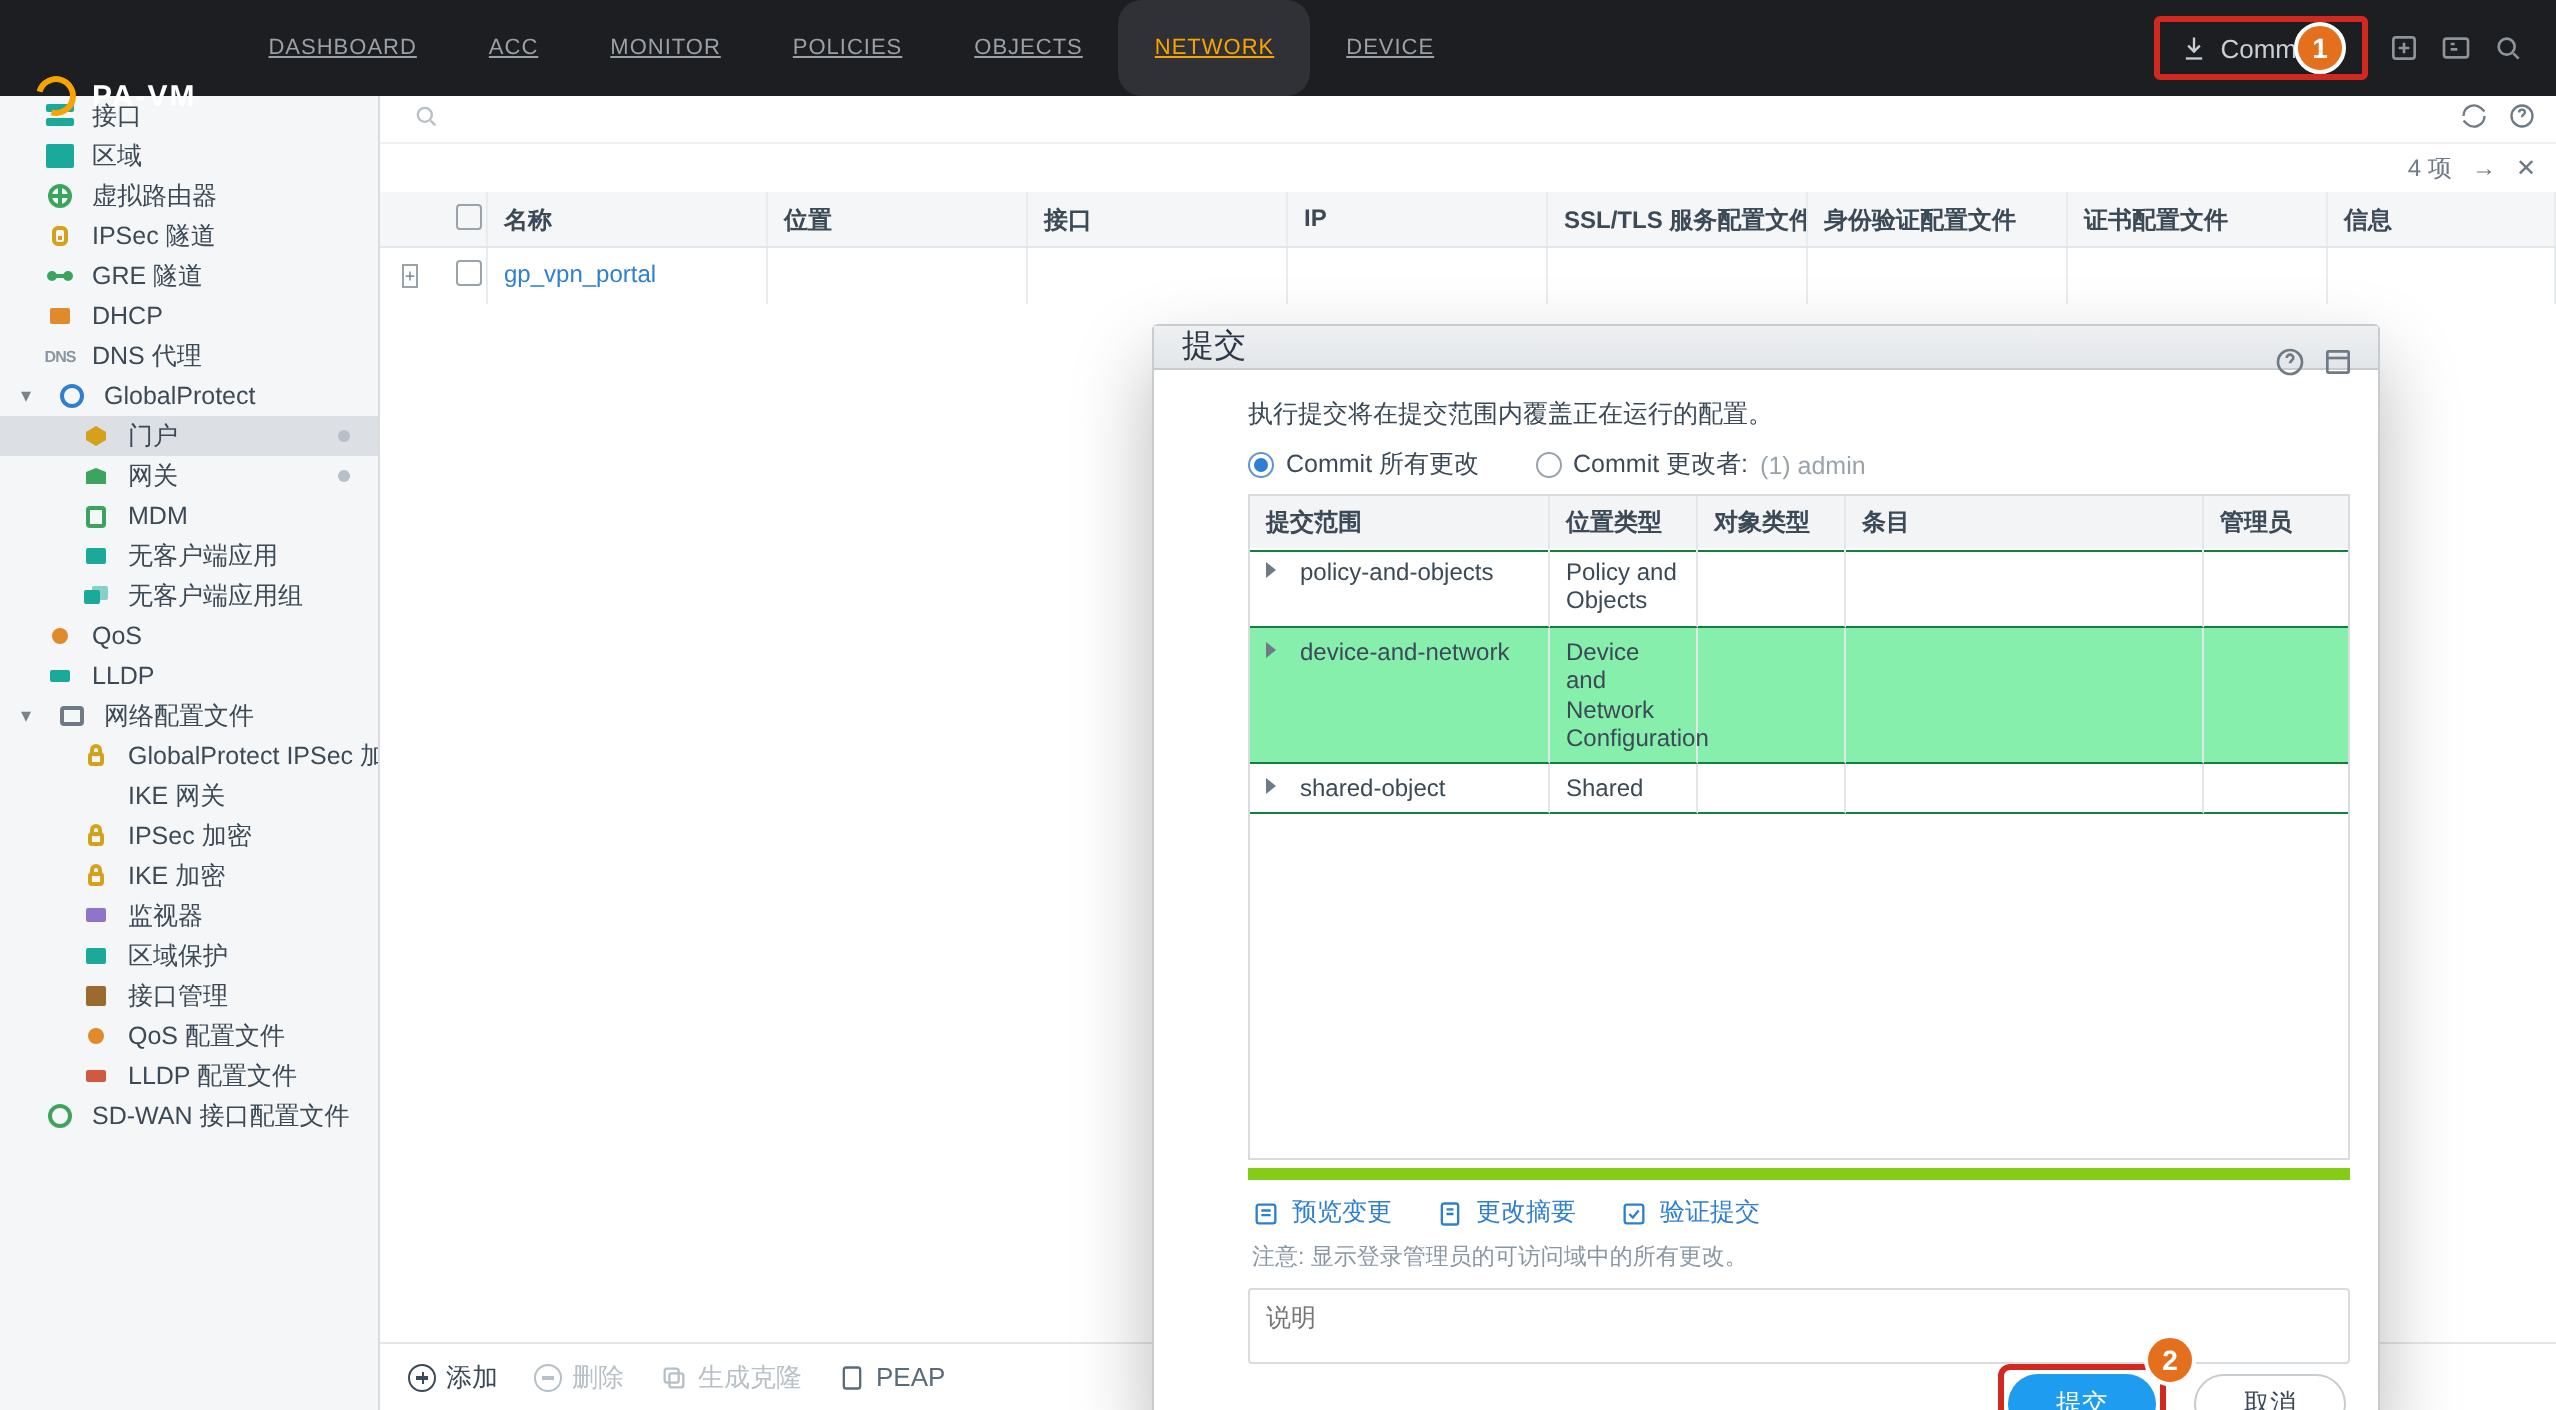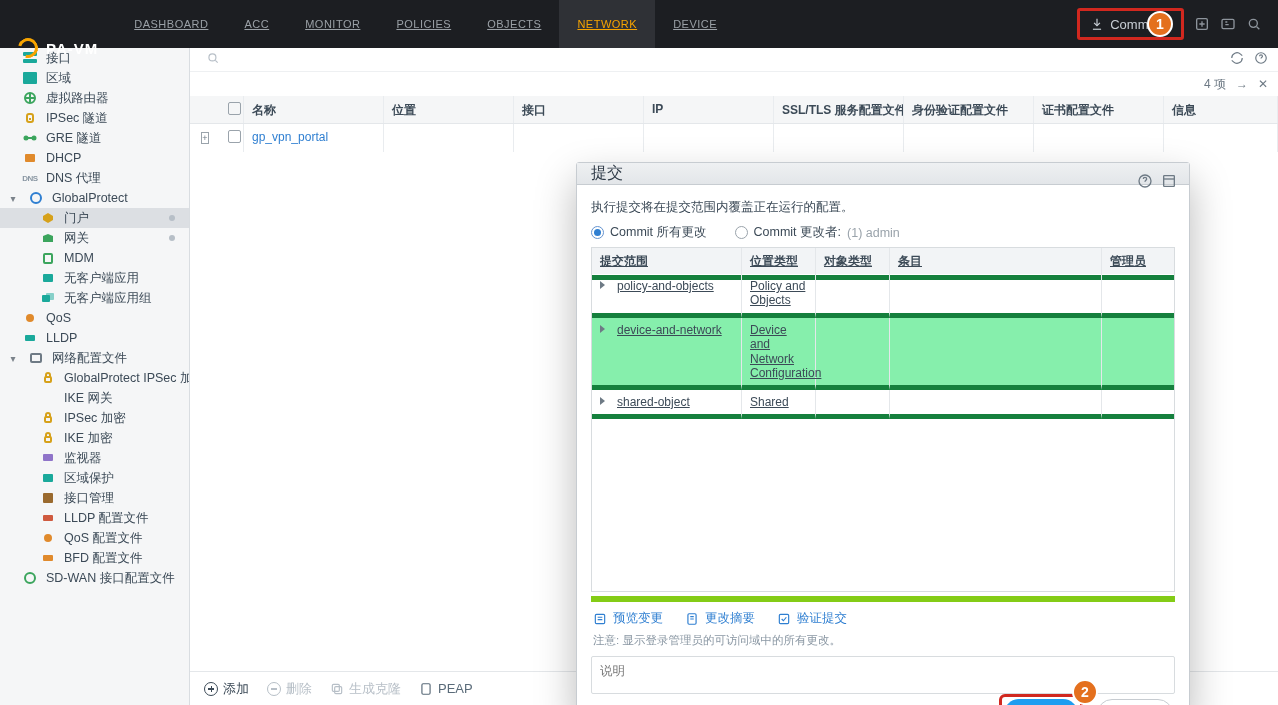--- a/index.html
+++ b/index.html
@@ -11,21 +11,21 @@
     color: #9aa0a6; font-size: 13px; position: relative;
   }
   .logo-wrap { display: flex; align-items: center; padding: 0 18px; gap: 8px; margin-top: 48px; }
   .logo-icon { width: 20px; height: 20px; border: 3px solid #f7a400; border-radius: 50%; border-left-color: transparent; transform: rotate(-30deg); }
   .logo-text { color: #fff; font-weight: 700; letter-spacing: 1px; font-size: 15px; }
   .topnav { display: flex; height: 100%; }
   .topnav-item {
     padding: 0 18px; display: flex; align-items: center; cursor: pointer;
     font-size: 11px; letter-spacing: .5px; text-decoration: underline;
   }
-  .topnav-item.active { background: #2f3136; color: #f7a400; }
+  .topnav-item.active { background: #2f3136; color: #f7a400; border-radius: 12px; }
   .top-right {
     margin-left: auto; display: flex; align-items: center; gap: 10px;
     padding-right: 16px; height: 100%;
   }
   .commit-btn {
     display: flex; align-items: center; gap: 6px; color: #c9cfd6;
     padding: 4px 10px; border: 3px solid #d1281f; border-radius: 3px;
     height: 32px; cursor: pointer; font-size: 13px;
   }
   .small-icon { width: 16px; height: 16px; color: #8d949c; display:inline-flex; align-items:center; justify-content:center; }
@@ -109,34 +109,34 @@
     background:#fff; border:1px solid #c7ccd1; border-radius:3px;
     box-shadow:0 18px 40px rgba(0,0,0,.28); display:flex; flex-direction:column;
     font-size:12.5px; color:#3c4a57;
   }
   .modal-title {
     height:40px; background:linear-gradient(#eef0f2,#e3e6e9);
     border-bottom:1px solid #c7ccd1; display:flex; align-items:center;
     padding:0 14px; font-size:16px; color:#2d3946; position:relative;
   }
   .modal-title .ti { position:absolute; right:12px; top:10px; display:flex; gap:8px; color:#6e7a85;}
-  .modal-body { padding:10px 14px 0 14px; flex:1; display:flex; flex-direction:column; }
+  .modal-body { padding:10px 14px 0 14px; flex:1; display:flex; flex-direction:column;margin-left:33px; }
   .desc { margin:4px 0 8px 0; }
   .radio-row { display:flex; align-items:center; gap:28px; margin-bottom:6px;}
   .radio { display:flex; align-items:center; gap:6px; }
   .r-outer{width:13px;height:13px;border:1.5px solid #6493cf;border-radius:50%;display:flex;align-items:center;justify-content:center;}
   .r-outer.off{border-color:#9aa3ab;}
   .r-inner{width:7px;height:7px;border-radius:50%;background:#2f7fd1;}
   .muted{color:#9aa3ab;}
   .scope-table { border:1px solid #d8dcdf; }
   .scope-head, .scope-row {
     display:grid; grid-template-columns:150px 74px 74px 1fr 72px;
   }
   .scope-head { background:#f2f4f6; font-weight:600; height:26px; }
-  .scope-head>div, .scope-row>div { border-right:1px solid #e4e7ea; border-bottom:5px solid #15803d; padding:5px 8px; font-size:12px;text-decoration:underline;}
+  .scope-head>div, .scope-row>div { border-right:1px solid #e4e7ea; border-bottom:1px solid #15803d; padding:5px 8px; font-size:12px;}
   .scope-head>div:last-child, .scope-row>div:last-child{border-right:none;}
   .scope-row.alt{background:#86efac;}
   .scope-row .arrow{display:inline-block;width:0;height:0;border-top:4px solid transparent;border-bottom:4px solid transparent;border-left:5px solid #6e7a85;margin-right:12px;vertical-align:1px;}
   .scope-blank{height:172px;border-top:1px solid transparent;}
   .links-row{display:flex;gap:22px;padding:8px 2px 4px 2px;border-top:6px solid #84cc16;margin-top:4px;}
   .links-row a{display:flex;align-items:center;gap:6px;color:#2f7fd1;text-decoration:none;cursor:pointer;font-size:12.5px;}
   .note{color:#8a97a3;font-size:11.5px;padding:2px 2px 8px 2px;}
   .ta{width:100%;height:38px;border:1px solid #d8dcdf;border-radius:2px;padding:6px 8px;font-size:12.5px;color:#8a97a3;resize:none;}
   .modal-foot{height:60px;display:flex;align-items:center;justify-content:flex-end;gap:14px;padding:0 16px;}
   .btn{height:30px;border-radius:16px;padding:0 24px;font-size:13px;cursor:pointer;display:flex;align-items:center;}
@@ -391,42 +391,34 @@
       </div>
     <div class="side-item gchild">
         <span class="si-icon ic-brown">
           <svg width="12" height="12" fill="currentColor">
             <rect x="1" y="1" width="10" height="10" rx="1"></rect>
           </svg>
         </span>
         <span>接口管理</span>
       </div>
     <div class="side-item gchild">
+        <span class="si-icon ic-orange">
+          <svg width="12" height="12" fill="currentColor">
+            <circle cx="6" cy="6" r="4"></circle>
+          </svg>
+        </span>
+        <span>QoS 配置文件</span>
+      </div>
+    <div class="side-item gchild">
         <span class="si-icon ic-red">
           <svg width="12" height="12" fill="currentColor">
             <rect x="1" y="3" width="10" height="6" rx="1"></rect>
           </svg>
         </span>
         <span>LLDP 配置文件</span>
-      </div>
-    <div class="side-item gchild">
-        <span class="si-icon ic-orange">
-          <svg width="12" height="12" fill="currentColor">
-            <circle cx="6" cy="6" r="4"></circle>
-          </svg>
-        </span>
-        <span>QoS 配置文件</span>
-      </div>
-    <div class="side-item gchild">
-        <span class="si-icon ic-orange">
-          <svg width="12" height="12" fill="currentColor">
-            <rect x="1" y="3" width="10" height="6" rx="1"></rect>
-          </svg>
-        </span>
-        <span>BFD 配置文件</span>
       </div>
 
     <div class="side-item top">
         <span class="si-icon ic-green">
           <svg width="14" height="14" fill="none" stroke="currentColor" stroke-width="2">
             <circle cx="7" cy="7" r="5"></circle>
           </svg>
         </span>
         <span>SD-WAN 接口配置文件</span>
       </div>

